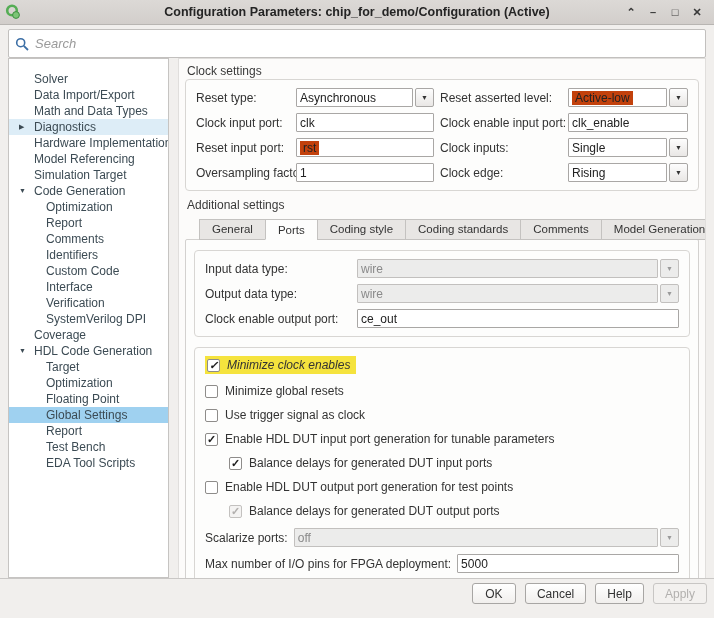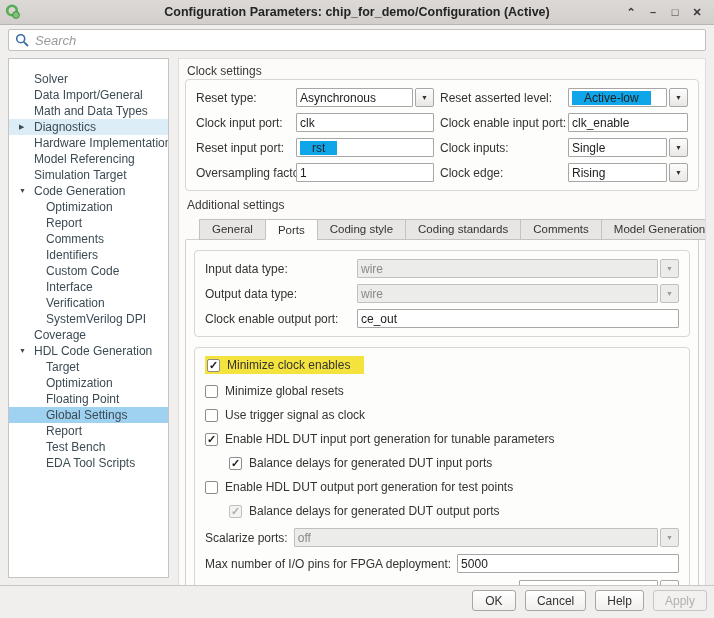--- a/index.html
+++ b/index.html
@@ -20,21 +20,21 @@
     position:absolute;left:0;right:0;text-align:center;
     font-weight:bold;font-size:12.5px;color:#242424;pointer-events:none;
   }
   .win-controls{margin-left:auto;display:flex;align-items:center;gap:4px;padding-right:8px;z-index:2;}
   .win-btn{
     width:18px;height:18px;display:flex;align-items:center;justify-content:center;
     font-size:11px;font-weight:bold;color:#3a3a3a;cursor:default;
   }
   
   .searchwrap{
-    position:absolute;top:29px;left:8px;right:8px;height:22px;
+    position:absolute;top:29px;left:8px;right:8px;height:29px;
     background:#ffffff;border:1px solid #c2c0be;border-radius:2px;
     display:flex;align-items:center;padding-left:6px;box-sizing:border-box;
   }
   .search-placeholder{font-style:italic;color:#9a9a9a;font-size:13px;margin-left:6px;}
   
   .sidebar{
     position:absolute;top:58px;left:8px;width:161px;bottom:40px;
     background:#ffffff;border:1px solid #c6c4c2;box-sizing:border-box;
     padding-top:12px;overflow:hidden;
   }
@@ -57,21 +57,21 @@
     border:1px solid #d8d6d3;border-radius:4px;background:#fdfdfc;
     padding:8px 10px;box-sizing:border-box;
   }
   
   .cs-grid{display:grid;grid-template-columns:94px 138px 122px 1fr;gap:6px 6px;align-items:center;}
   .flabel{white-space:nowrap;font-size:12px;color:#333;}
   .tfield{
     height:17px;border:1px solid #a9a7a5;background:#fff;border-radius:1px;
     display:flex;align-items:center;padding:0 3px;font-size:12px;color:#222;overflow:hidden;
   }
-  .hl{background:#0ea5e9;padding:0 12px;}
+  .hl{background:#c2410c;padding:0 3px;}
   .combo{display:flex;align-items:stretch;height:19px;}
   .combo-val{
     flex:1;border:1px solid #a9a7a5;background:#fff;border-radius:1px;
     display:flex;align-items:center;padding:0 3px;font-size:12px;color:#222;overflow:hidden;white-space:nowrap;
   }
   .combo-arrow{
     width:17px;margin-left:2px;border:1px solid #a9a7a5;border-radius:2px;
     background:linear-gradient(#fdfdfd,#e9e7e5);
     display:flex;align-items:center;justify-content:center;font-size:7px;color:#333;
   }
@@ -95,27 +95,27 @@
   .cb-row{display:flex;align-items:center;gap:7px;margin:0 0 10px 0;}
   .cb-row.ind{margin-left:24px;}
   .cb{
     width:13px;height:13px;box-sizing:border-box;border:1px solid #8e8c8a;background:#fff;border-radius:2px;
     display:inline-flex;align-items:center;justify-content:center;
     font-size:11px;font-weight:bold;color:#1e1e1e;flex:0 0 auto;
   }
   .cb.checked::after{content:"✓";}
   .cb.disabled{border-color:#c3c1bf;background:#f4f3f2;color:#b2b0ae;}
   .cb-label{font-size:12px;color:#333;}
-  .hl-row{background:#f5e33d;display:inline-flex;align-items:center;gap:7px;padding:2px 14px 2px 2px;}
+  .hl-row{background:#f5e33d;display:inline-flex;align-items:center;gap:7px;padding:2px 6px 2px 2px;font-style:italic;}
   .inline-row{display:flex;align-items:center;gap:6px;margin-bottom:7px;}
   .inline-row .grow{flex:1;}
   .inline-row.ind{margin-left:40px;}
   
   .footer{
-    position:absolute;bottom:3px;left:0;right:0;height:29px;
+    position:absolute;bottom:10px;left:0;right:0;height:29px;
     background:#f1efed;border-top:1px solid #c9c7c5;
     display:flex;align-items:center;justify-content:flex-end;gap:9px;padding-right:7px;
   }
   .btn{
     height:21px;min-width:44px;box-sizing:border-box;padding:0 11px;
     border:1px solid #a8a6a4;border-radius:3px;
     background:linear-gradient(#ffffff,#f1efed);
     font-size:12px;color:#333;display:flex;align-items:center;justify-content:center;cursor:default;
   }
   .btn.disabled{color:#b2b0ae;border-color:#c8c6c4;background:#f3f1ef;}
@@ -144,21 +144,21 @@
     <svg width="14" height="14" viewBox="0 0 14 14">
       <circle cx="5.7" cy="5.7" r="4" fill="none" stroke="#3b6ea5" stroke-width="1.6"></circle>
       <line x1="8.8" y1="8.8" x2="13" y2="13" stroke="#3b6ea5" stroke-width="1.8"></line>
     </svg>
   </span>
   <span class="search-placeholder">Search</span>
 </div>
 
 <div class="sidebar">
   <div class="srow l1"><span>Solver</span></div>
-  <div class="srow l1"><span>Data Import/General</span></div>
+  <div class="srow l1"><span>Data Import/Export</span></div>
   <div class="srow l1"><span>Math and Data Types</span></div>
   <div class="srow l1 hov"><span class="tree-arrow collapsed"></span><span>Diagnostics</span></div>
   <div class="srow l1"><span>Hardware Implementation</span></div>
   <div class="srow l1"><span>Model Referencing</span></div>
   <div class="srow l1"><span>Simulation Target</span></div>
   <div class="srow l1"><span class="tree-arrow expanded"></span><span>Code Generation</span></div>
   <div class="srow l2"><span>Optimization</span></div>
   <div class="srow l2"><span>Report</span></div>
   <div class="srow l2"><span>Comments</span></div>
   <div class="srow l2"><span>Identifiers</span></div>

